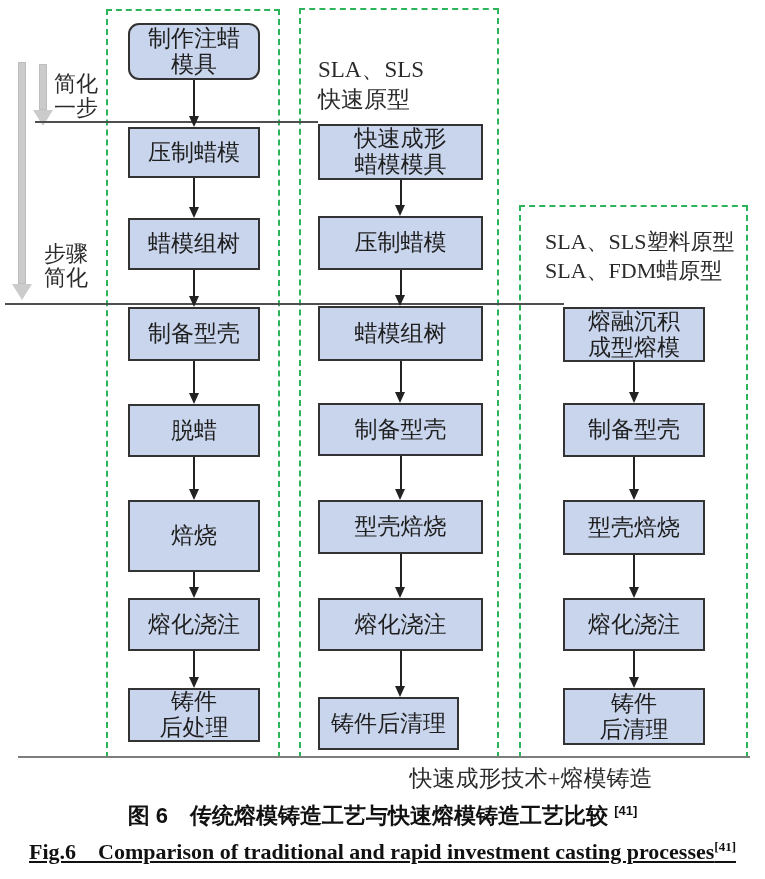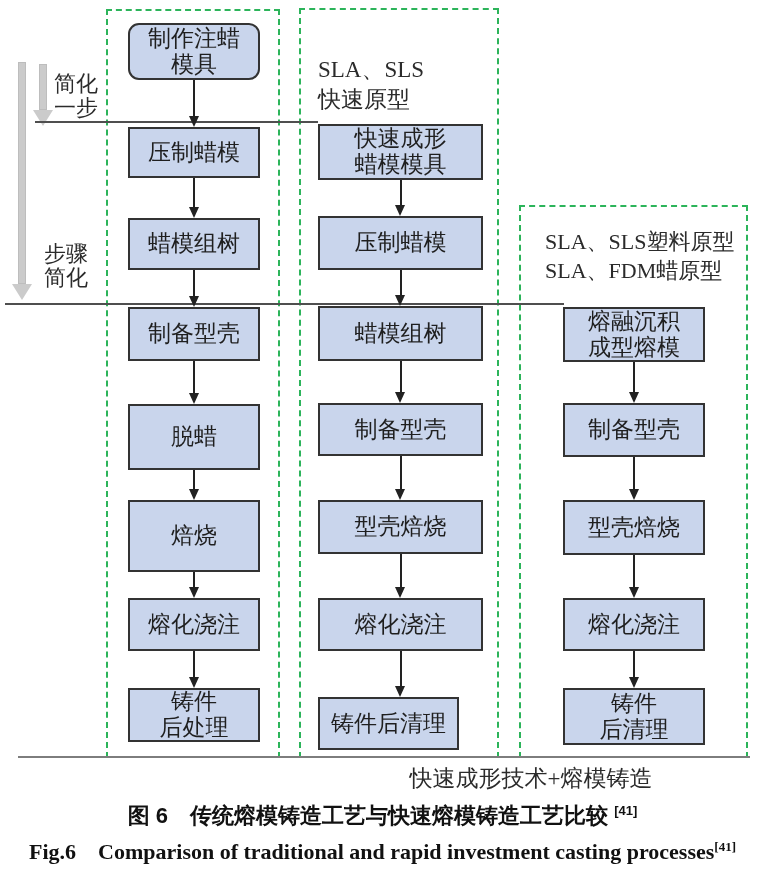--- a/index.html
+++ b/index.html
@@ -84,21 +84,21 @@
 
   .footer-label { position: absolute; text-align: center; z-index: 2; }
   #footerLeft  { left: 111px; top: 763px; width: 180px; font-size: 24px; }
   #footerRight { left: 381px; top: 763px; width: 300px; font-size: 23px; }
 
   .caption {
     position: absolute; left: 0; width: 765px;
     text-align: center; font-weight: bold; color: #111; z-index: 2;
   }
   .caption.zh { top: 801px; font-size: 22px; font-family: Liberation Sans, sans-serif; }
-  .caption.en { top: 839px; font-size: 22px; font-family: "Liberation Serif", "DejaVu Serif", serif; }
+  .caption.en { top: 839px; font-size: 22px; font-family: "Liberation Serif", "DejaVu Serif", serif; text-decoration: underline; }
   .caption sup { font-size: 13px; }
 </style>
 </head>
 <body>
 
 <div class="canvas">
 
   <div class="group" id="g1"></div>
   <div class="group" id="g2"></div>
   <div class="group" id="g3"></div>
@@ -133,21 +133,21 @@
       <div class="arrow-head" style="left: 188.5px; top: 116px;"></div>
       <div class="flowbox" style="left: 128px; top: 127px; width: 132px; height: 51px;">压制蜡模</div>
       <div class="arrow-shaft" style="left: 193px; top: 178px; height: 30px;"></div>
       <div class="arrow-head" style="left: 188.5px; top: 207px;"></div>
       <div class="flowbox" style="left: 128px; top: 218px; width: 132px; height: 52px;">蜡模组树</div>
       <div class="arrow-shaft" style="left: 193px; top: 270px; height: 27px;"></div>
       <div class="arrow-head" style="left: 188.5px; top: 296px;"></div>
       <div class="flowbox" style="left: 128px; top: 307px; width: 132px; height: 54px;">制备型壳</div>
       <div class="arrow-shaft" style="left: 193px; top: 361px; height: 33px;"></div>
       <div class="arrow-head" style="left: 188.5px; top: 393px;"></div>
-      <div class="flowbox" style="left: 128px; top: 404px; width: 132px; height: 66px;">脱蜡</div>
+      <div class="flowbox" style="left: 128px; top: 404px; width: 132px; height: 53px;">脱蜡</div>
       <div class="arrow-shaft" style="left: 193px; top: 457px; height: 33px;"></div>
       <div class="arrow-head" style="left: 188.5px; top: 489px;"></div>
       <div class="flowbox" style="left: 128px; top: 500px; width: 132px; height: 72px;">焙烧</div>
       <div class="arrow-shaft" style="left: 193px; top: 554px; height: 34px;"></div>
       <div class="arrow-head" style="left: 188.5px; top: 587px;"></div>
       <div class="flowbox" style="left: 128px; top: 598px; width: 132px; height: 53px;">熔化浇注</div>
       <div class="arrow-shaft" style="left: 193px; top: 651px; height: 27px;"></div>
       <div class="arrow-head" style="left: 188.5px; top: 677px;"></div>
       <div class="flowbox" style="left: 128px; top: 688px; width: 132px; height: 54px;">铸件
 后处理</div>

